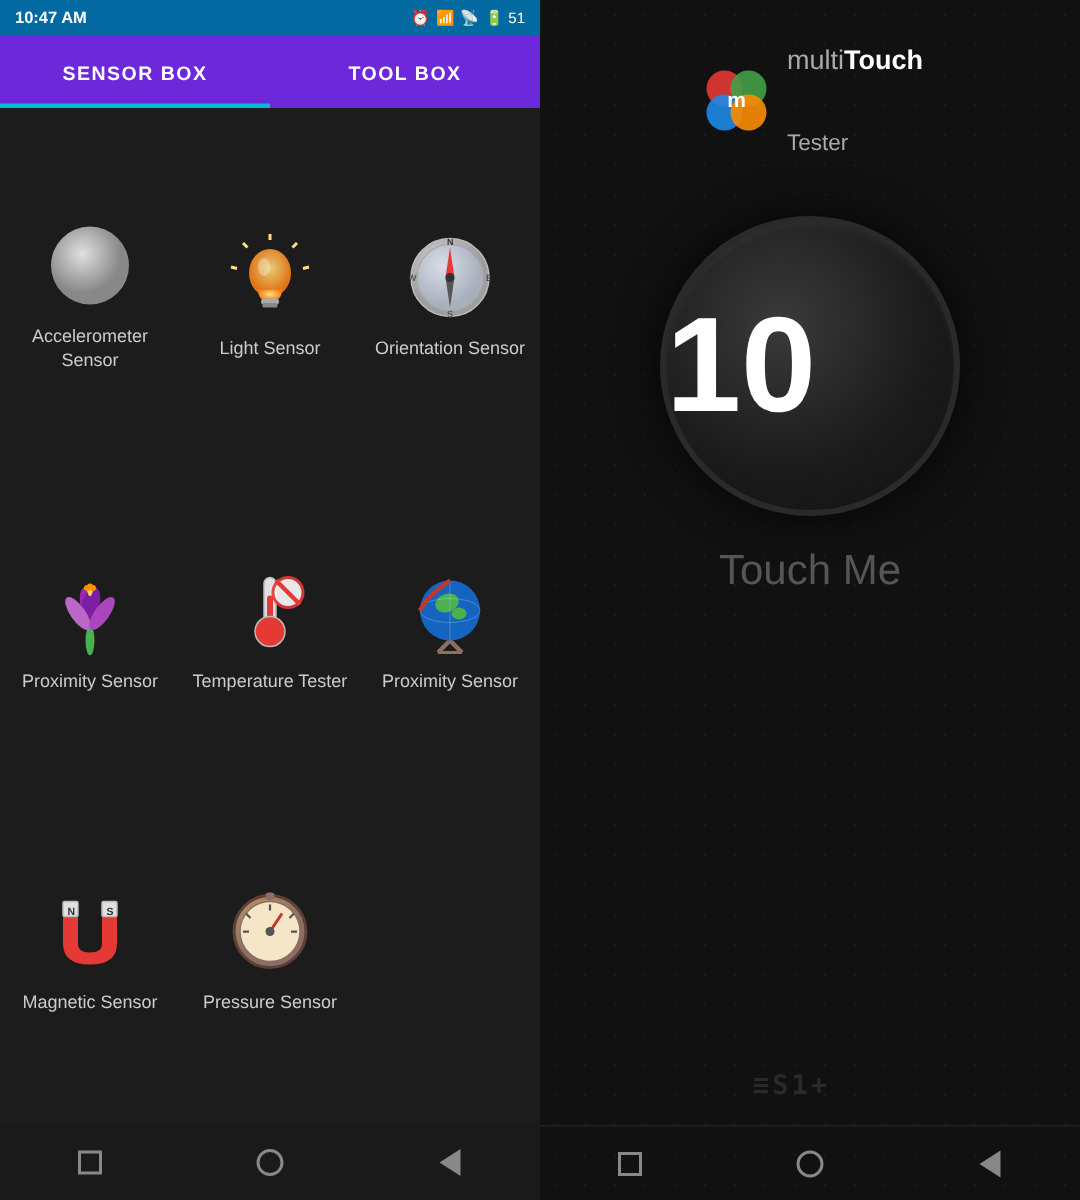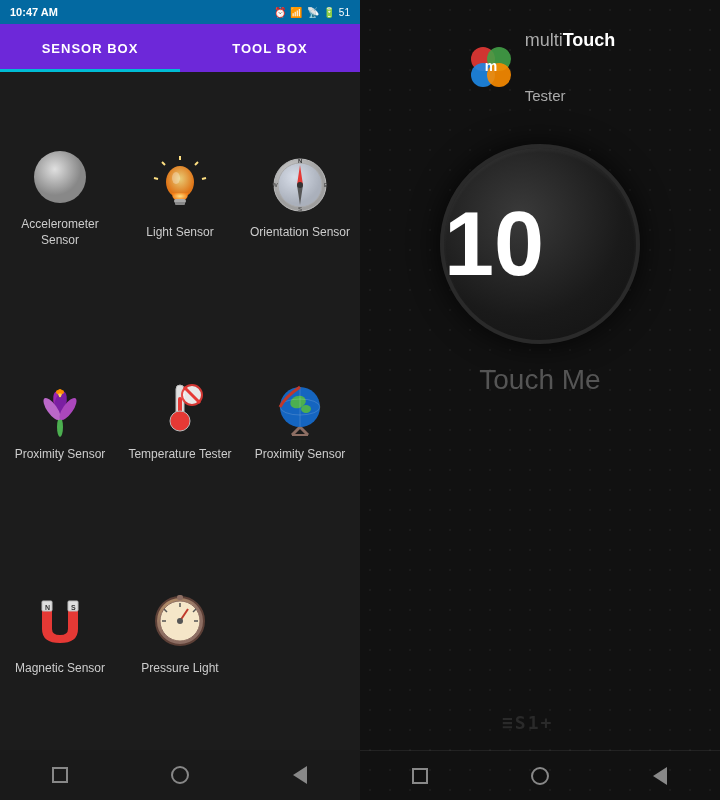--- a/index.html
+++ b/index.html
@@ -413,21 +413,21 @@
             <line x1="14" y1="18" x2="17" y2="21" stroke="#555" stroke-width="1.5"></line>
             <line x1="12" y1="30" x2="16" y2="30" stroke="#555" stroke-width="1.5"></line>
 
             <line x1="30" y1="30" x2="38" y2="18" stroke="#c0392b" stroke-width="2"></line>
             <circle cx="30" cy="30" r="3" fill="#555"></circle>
 
             <rect x="27" y="4" width="6" height="5" rx="2" fill="#8d6e63"></rect>
           </svg>
         </div>
         <div class="sensor-label">Pressure
-Light</div>
+Sensor</div>
       </div>
 
     </div>
 
     <div class="bottom-nav">
       <div class="nav-btn">
         <div class="nav-square"></div>
       </div>
       <div class="nav-btn">
         <div class="nav-circle"></div>

